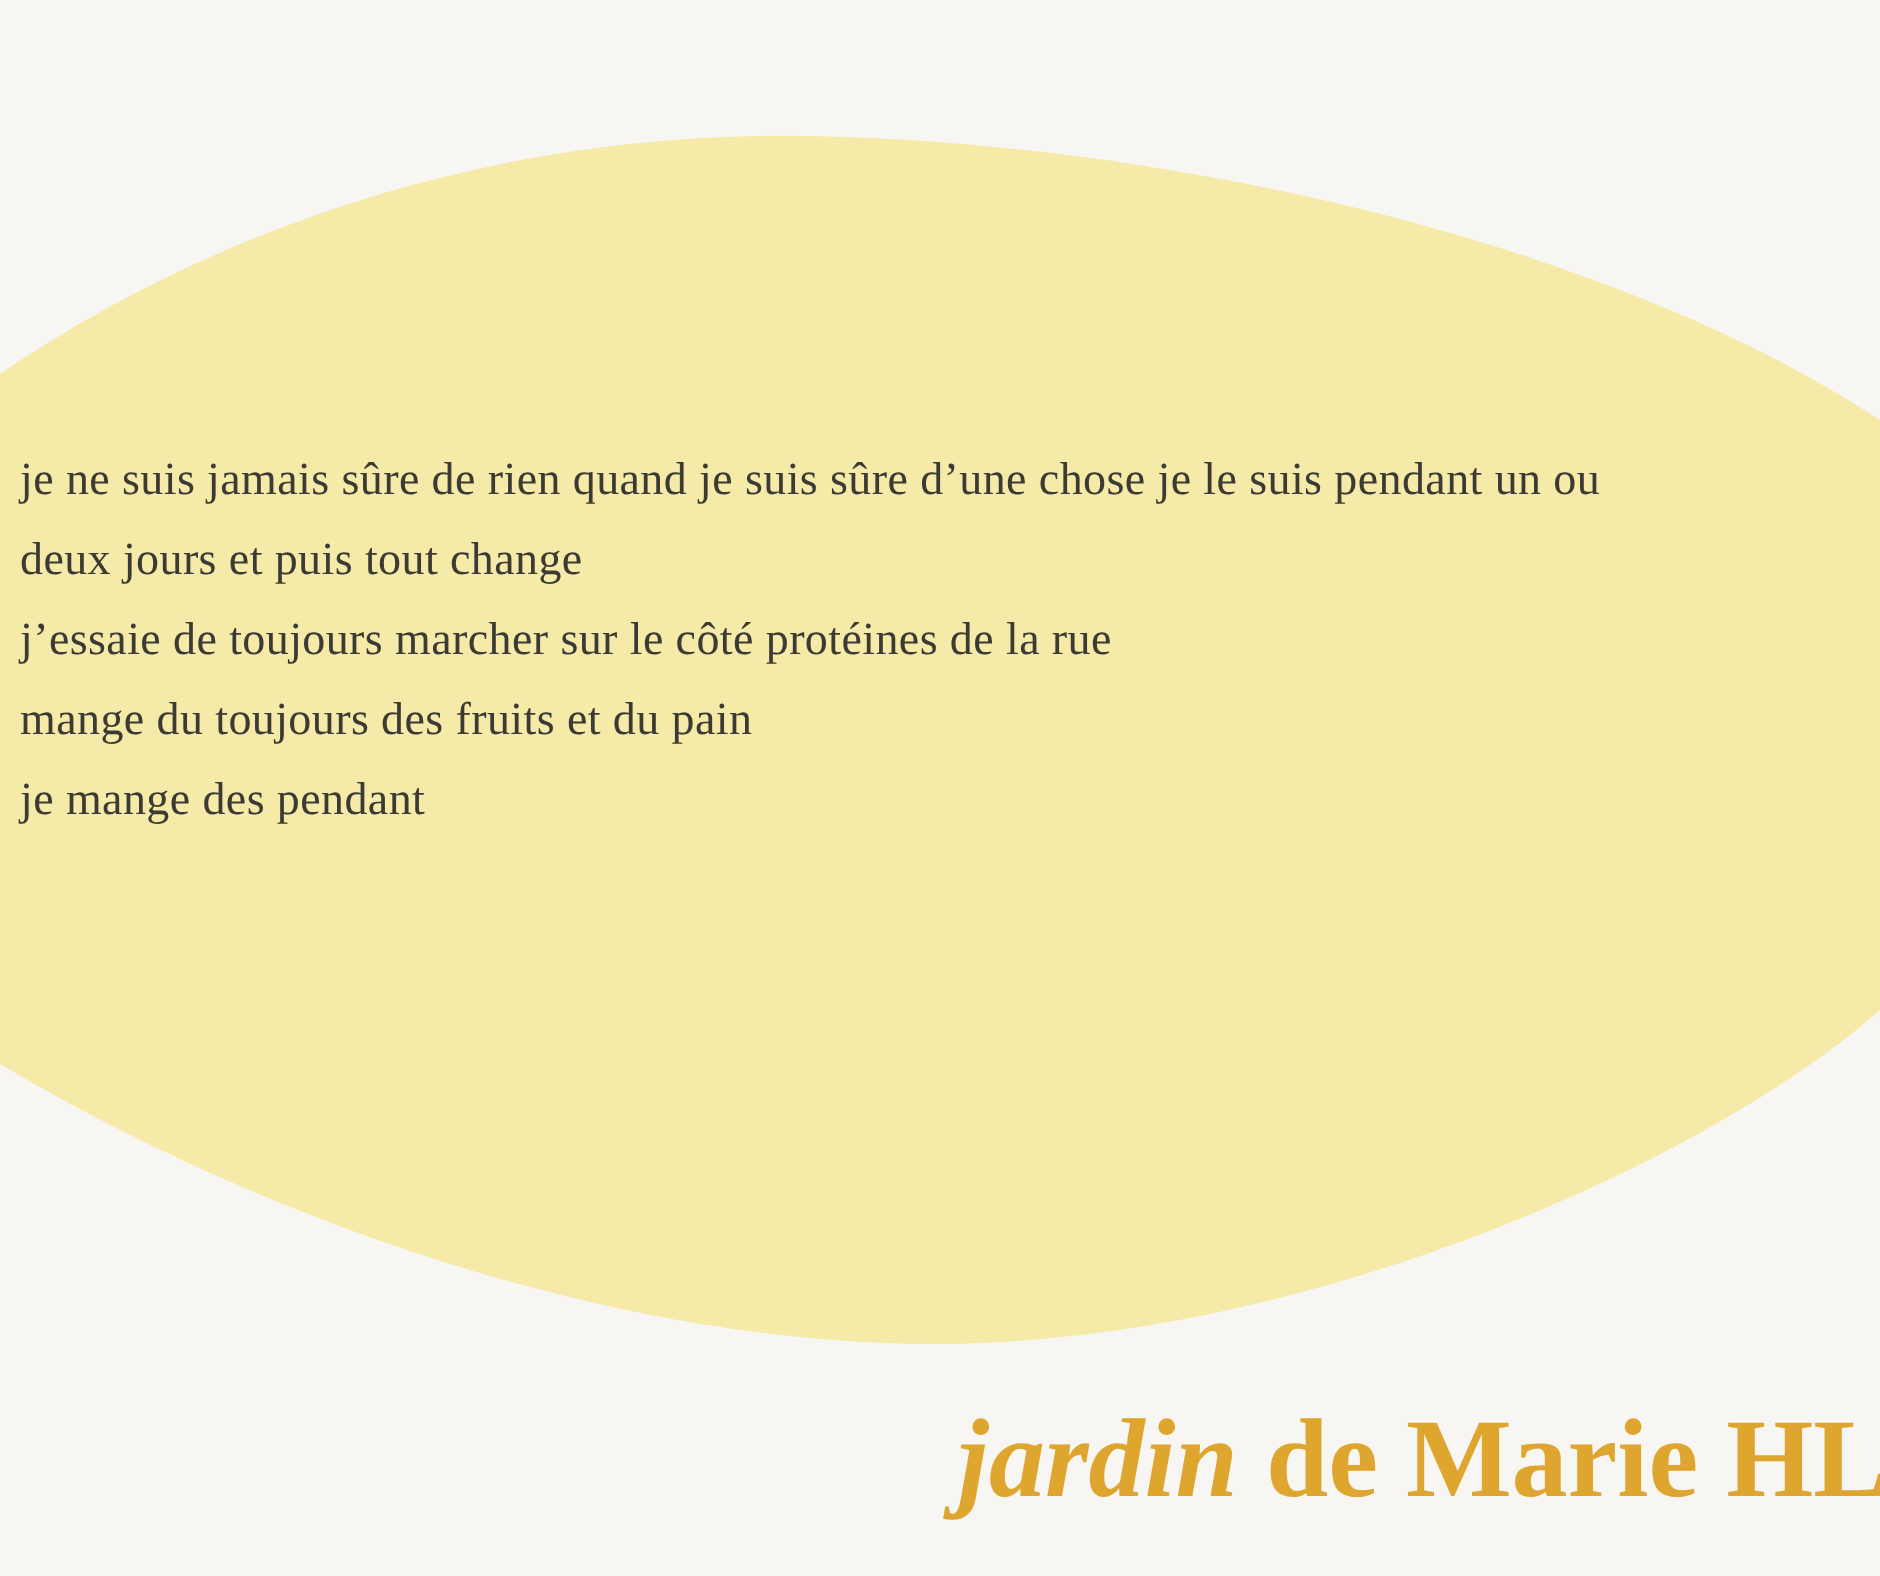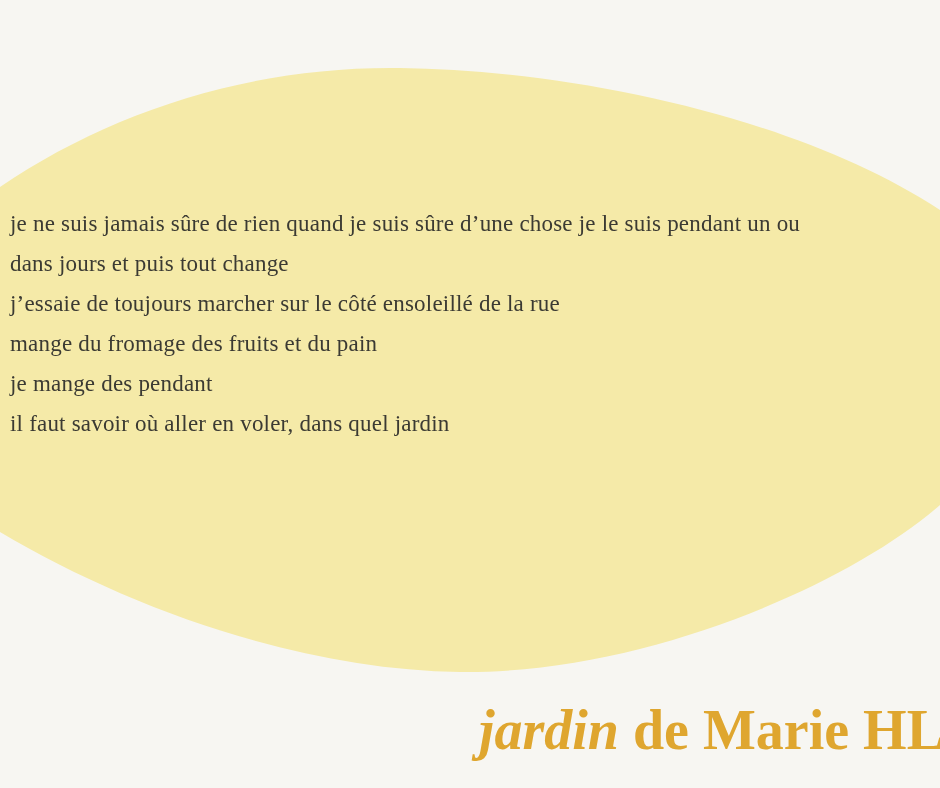--- a/index.html
+++ b/index.html
@@ -22,21 +22,21 @@
     width: 940px;
     height: 788px;
     display: block;
   }
   .blob-path {
     fill: var(--blob, #F5EAA8);
   }
   .poem {
     position: absolute;
     left: 10px;
-    top: 204px;
+    top: 220px;
     width: 930px;
     font-size: 23px;
     line-height: 40px;
     letter-spacing: 0.2px;
     color: var(--body-text, #3B3A33);
     white-space: nowrap;
   }
   .poem-line {
     height: 40px;
   }
@@ -69,24 +69,23 @@
              C 575,70 800,118 940,210
              C 1012,258 1015,440 940,505
              C 850,584 645,674 460,672
              C 300,670 128,608 0,532
              C -76,485 -76,247 0,187
              Z"></path>
   </svg>
 
   <div class="poem">
     <div class="poem-line">je ne suis jamais sûre de rien quand je suis sûre d’une chose je le suis pendant un ou</div>
-    <div class="poem-line">dans jours et puis tout change</div>
-    <div class="poem-line">j’essaie de toujours marcher sur le côté ensoleillé de la rue</div>
-    <div class="poem-line">mange du fromage des fruits et du pain</div>
+    <div class="poem-line">deux jours et puis tout change</div>
+    <div class="poem-line">j’essaie de toujours marcher sur le côté protéines de la rue</div>
+    <div class="poem-line">mange du toujours des fruits et du pain</div>
     <div class="poem-line">je mange des pendant</div>
-    <div class="poem-line">il faut savoir où aller en voler, dans quel jardin</div>
   </div>
 
   <div class="footer-title">
     <span class="title-italic">jardin</span><span class="title-bold"> de Marie HL</span>
   </div>
 
 </div>
 
 </body></html>

